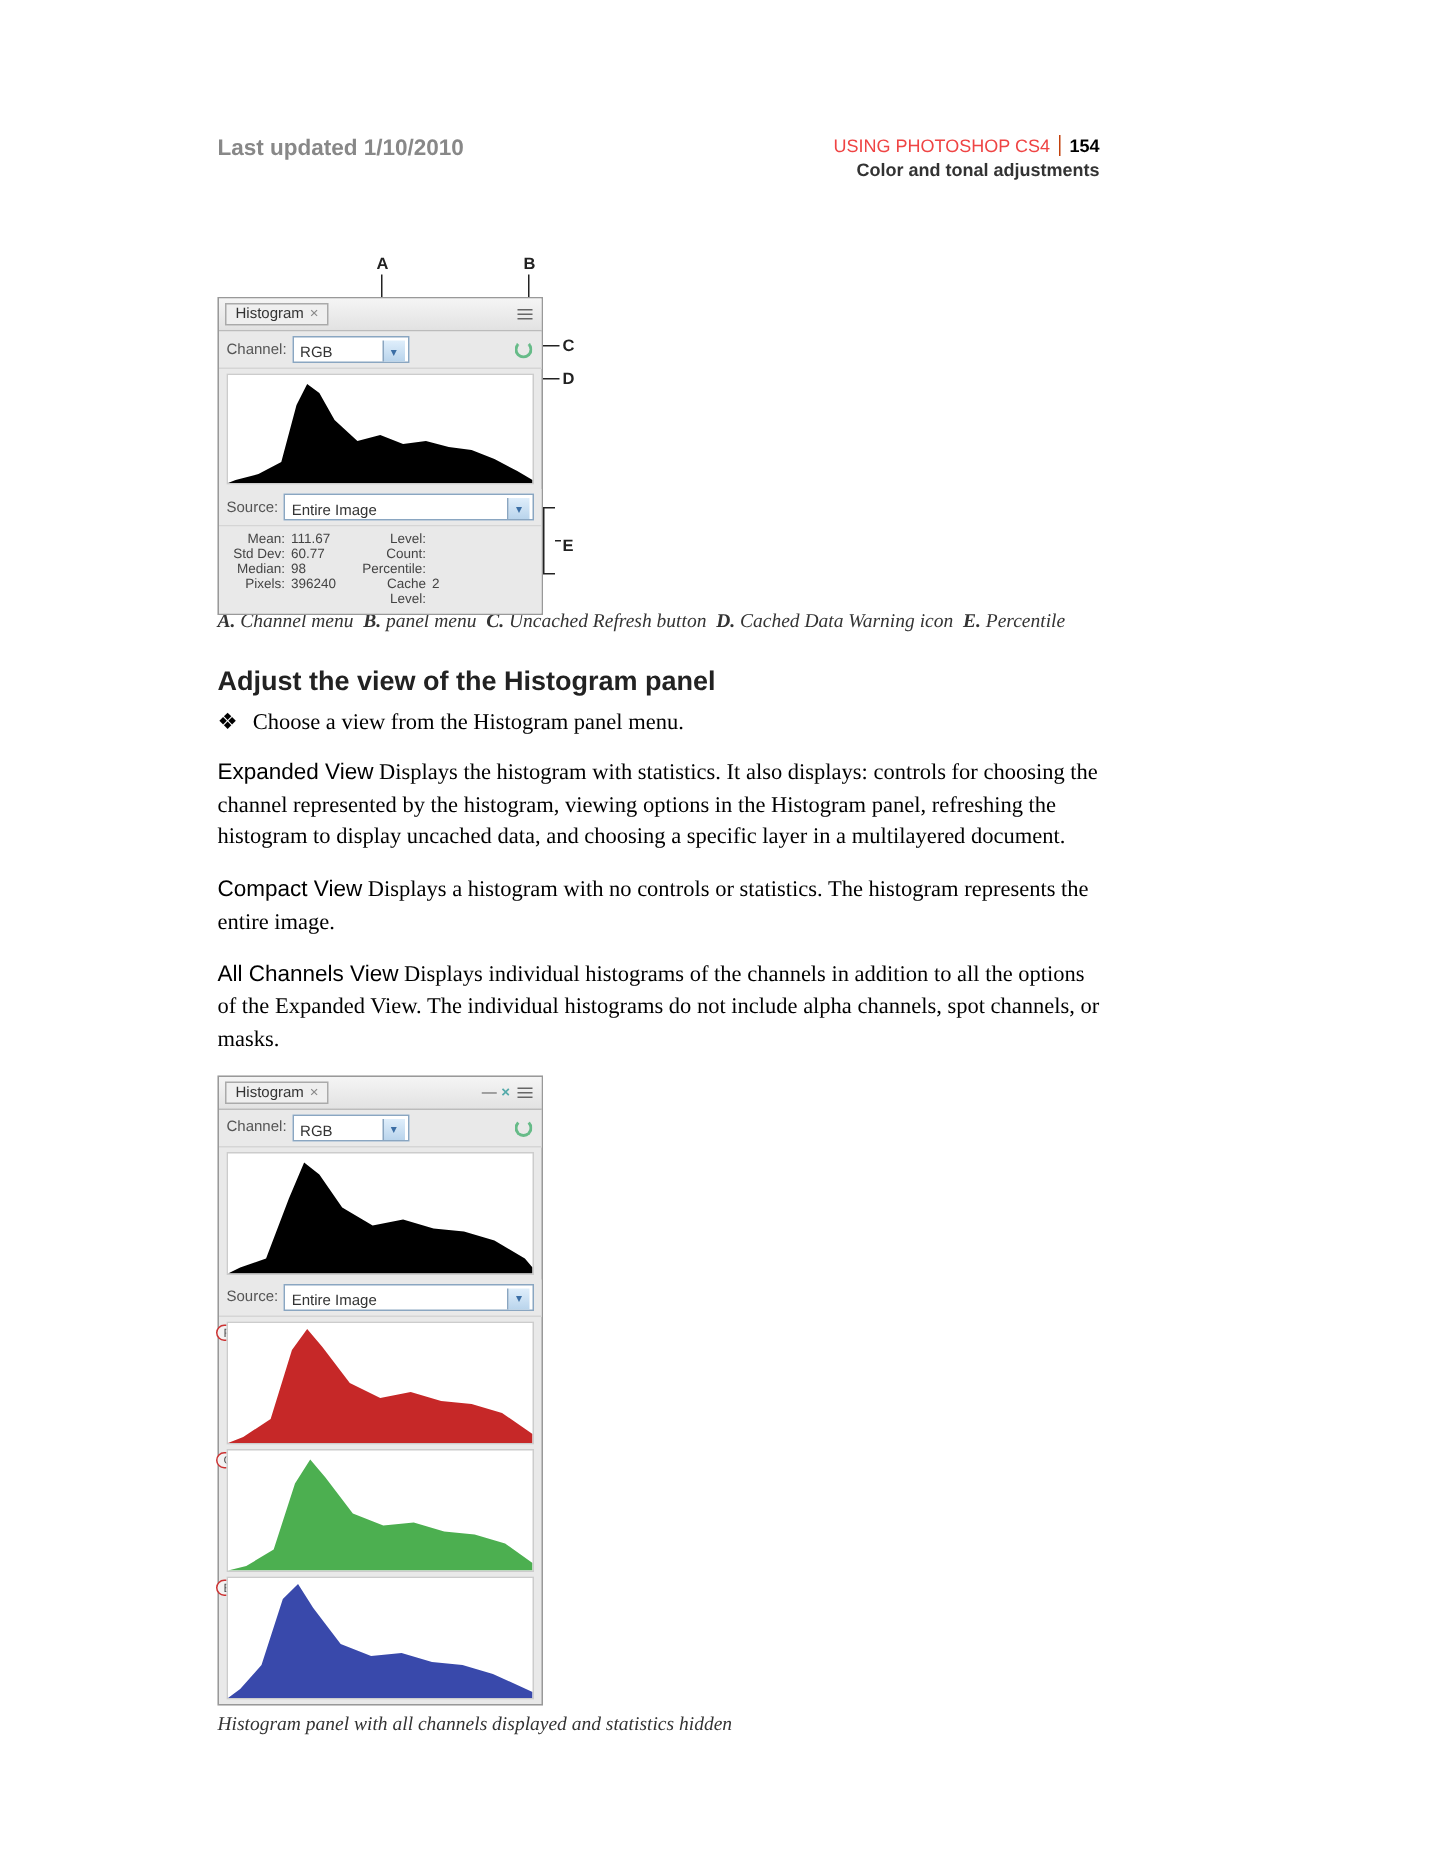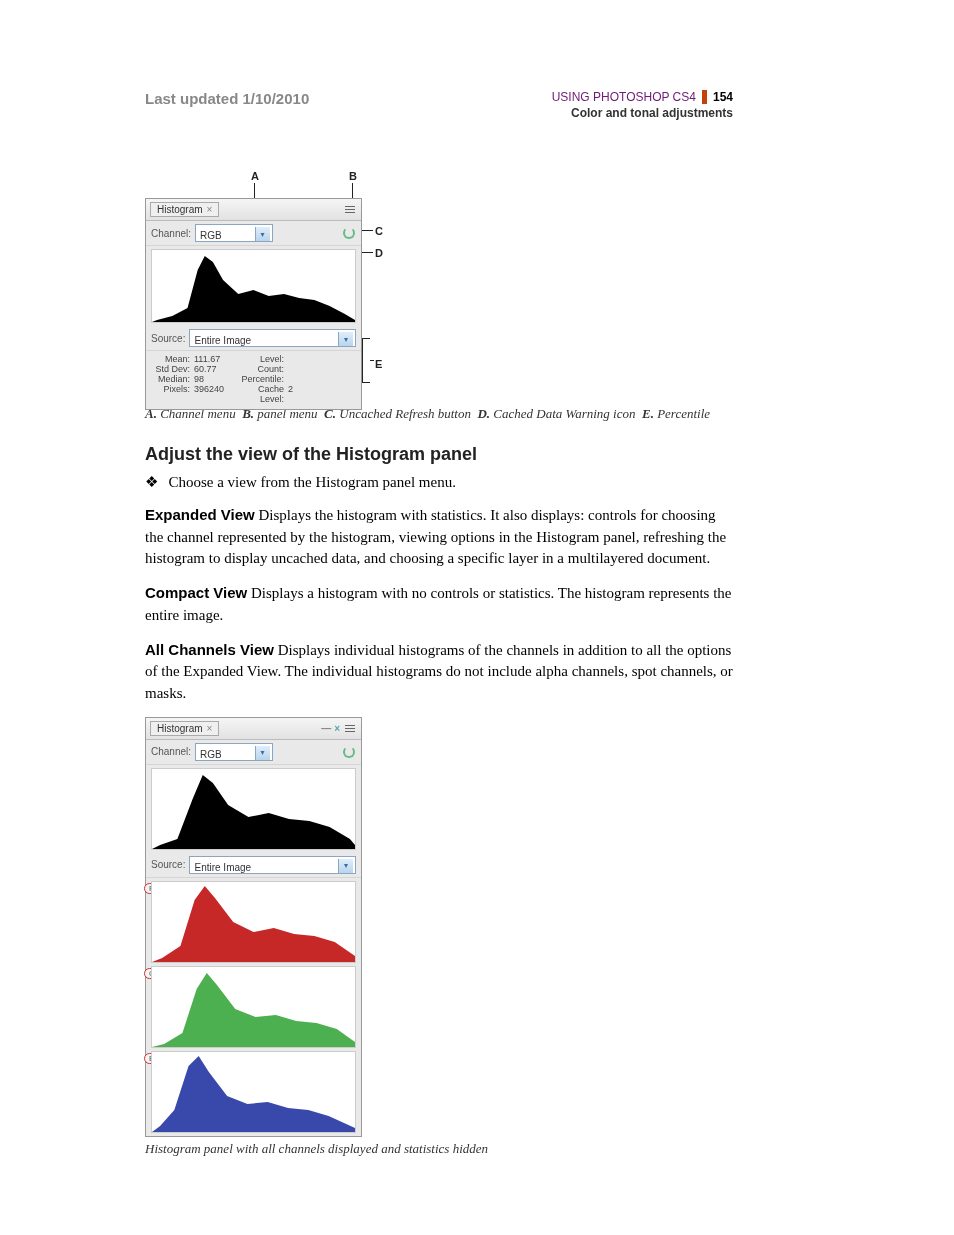--- a/index.html
+++ b/index.html
@@ -30,24 +30,24 @@
   }
   .header-right {
     text-align: right;
     font-size: 12px;
   }
   .doc-title-row {
     display: flex;
     align-items: baseline;
     justify-content: flex-end;
   }
-  .doc-title { color: #701a75; text-align: right; }
+  .doc-title { color: #ef4444; text-align: right; }
   .page-num {
     font-weight: bold;
-    border-left: 5px solid #c2410c;
+    border-left: 1px solid #c2410c;
     padding-left: 6px;
     margin-left: 6px;
   }
   .section-title {
     font-weight: bold;
     color: #333;
     margin-top: 2px;
   }
   .fig-wrap { margin-bottom: 6px; }
   .panel {
@@ -123,21 +123,21 @@
   .caption { font-style: italic; font-size: 13px; color:#333; margin-top:4px; }
   .caption .b { font-weight:bold; font-style:italic; }
   h3.sect {
     font-family: "Myriad Pro", Arial, sans-serif;
     font-weight: bold; font-size: 18px; color:#222;
     margin: 22px 0 6px 0;
   }
   .bullet { font-size:15px; line-height:1.45; margin:0 0 10px 0; }
   .bullet .sym { font-family: Arial; margin-right:10px; }
   p.body { font-size:15px; line-height:1.45; margin:0 0 12px 0; }
-  .term { font-family:"Myriad Pro",Arial,sans-serif; font-weight:bold; }
+  .term { font-family:"Myriad Pro",Arial,sans-serif; font-weight:normal; }
   .chan-badge {
     position:absolute; left:-2px; font-size:8px; border:1px solid #c33;
     border-radius:8px; padding:0 4px; background:#f3f3f3; color:#555;
   }
   .panel2 { width:215px; }
   .minimize-close { display:flex; gap:3px; align-items:center; }
   .minimize-close .dash { color:#888; font-weight:bold; }
   .minimize-close .xx { color:#5aa; font-weight:bold; }
 </style>
 </head>

